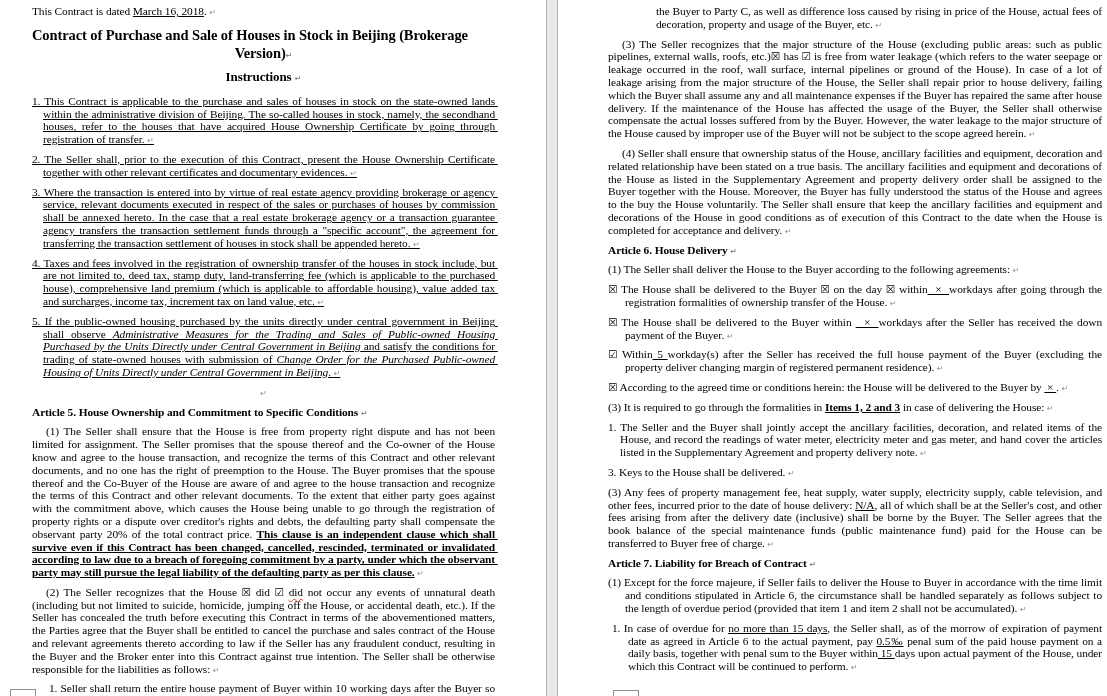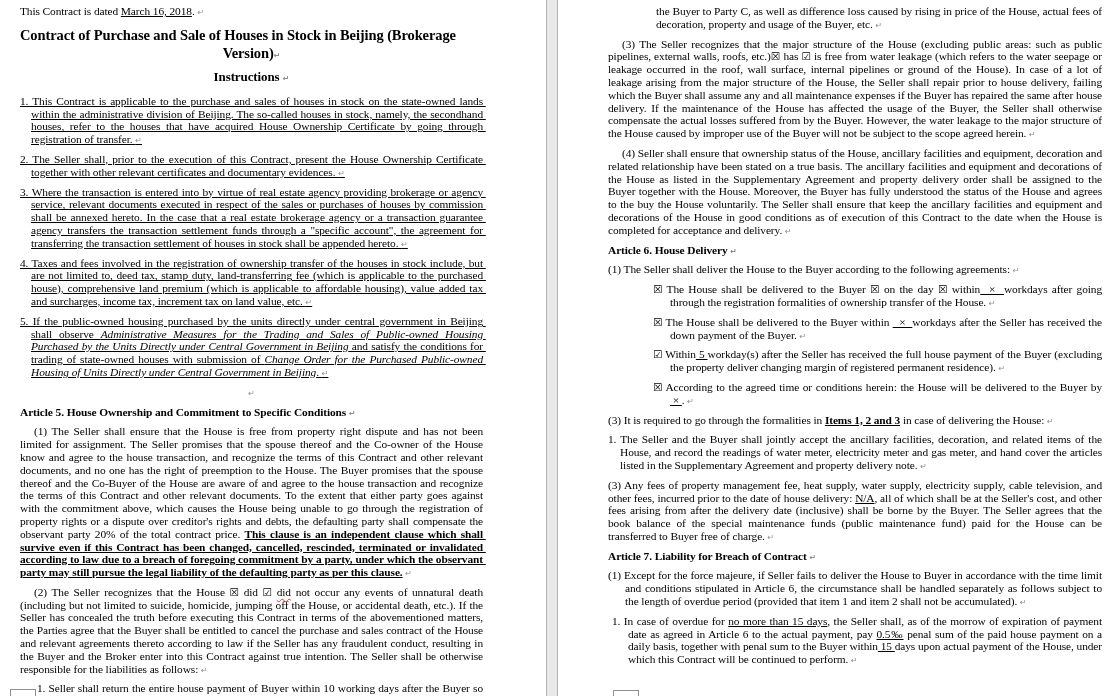--- a/index.html
+++ b/index.html
@@ -1,36 +1,36 @@
 <!DOCTYPE html>
 <html><head>
 <meta charset="utf-8">
 <style>
   html,body{margin:0;padding:0;background:#dcdcdc;}
   .screen{position:relative;width:1107px;height:696px;overflow:hidden;background:#ffffff;
           font-family:"Liberation Serif","DejaVu Serif",serif;color:#000;}
   .page{position:absolute;top:0;background:#fff;overflow:hidden;box-sizing:border-box;height:696px;}
-  .page-left{left:0;width:546px;padding:5px 63px 0 20px;}
+  .page-left{left:12px;width:546px;padding:5px 63px 0 20px;}
   .page-right{left:558px;width:549px;padding:5px 5px 0 50px;border-radius:21px;}
   .gutter{position:absolute;top:0;left:546px;width:12px;height:696px;background:#e8e8e8;
           border-left:1px solid #b3b3b3;border-right:1px solid #b3b3b3;box-sizing:border-box;}
   .p{margin:0 0 5px 0;font-size:11.4px;line-height:12.8px;letter-spacing:-0.1px;
      text-align:justify;text-align-last:left;}
   .p-title{text-align:left;text-align-last:center;font-weight:bold;font-size:14.5px;
            line-height:18px;margin:6px 0 4px 0;}
   .p-subtitle{text-align:center;text-align-last:center;font-weight:bold;font-size:13px;
               line-height:16px;margin:0 0 8px 0;}
   .p-center{text-align:center;text-align-last:center;}
   .p-heading{font-weight:bold;margin-top:2px;}
   .p-ins{padding-left:11px;text-indent:-11px;text-decoration:underline;}
   .p-ind{text-indent:14px;}
   .p-hang{padding-left:17px;text-indent:-17px;}
   .p-l2{padding-left:29px;text-indent:-12px;}
   .p-cont{padding-left:48px;}
-  .p-chk{padding-left:17px;text-indent:-17px;margin-left:45px;}
+  .p-chk{padding-left:17px;text-indent:-17px;}
   .p-sub{padding-left:12px;text-indent:-12px;}
   .p-l7{padding-left:20px;text-indent:-16px;}
   .run{white-space:pre-wrap;}
   .u{text-decoration:underline;text-underline-offset:1px;}
   .b{font-weight:bold;}
   .i{font-style:italic;}
   .sq{text-decoration-line:underline;text-decoration-style:wavy;text-decoration-color:#e03a2f;
       text-decoration-thickness:1px;text-underline-offset:2px;}
   .pm{color:#8d8d8d;font-size:8px;font-family:"DejaVu Sans",sans-serif;letter-spacing:0;}
   .chk{font-family:"DejaVu Sans",sans-serif;font-size:10.5px;letter-spacing:0;}
@@ -66,20 +66,21 @@
         <p class="p p-ind"><span class="run">(3) The Seller recognizes that the major structure of the House (excluding public areas: such as public pipelines, external walls, roofs, etc.)</span><span class="run chk">☒</span><span class="run"> has </span><span class="run chk">☑</span><span class="run"> is free from water leakage (which refers to the water seepage or leakage occurred in the roof, wall surface, internal pipelines or ground of the House). In case of a lot of leakage arising from the major structure of the House, the Seller shall repair prior to house delivery, failing which the Buyer shall assume any and all maintenance expenses if the Buyer has repaired the same after house delivery. If the maintenance of the House has affected the usage of the Buyer, the Seller shall otherwise compensate the actual losses suffered from by the Buyer. However, the water leakage to the major structure of the House caused by improper use of the Buyer will not be subject to the scope agreed herein. </span><span class="run pm">↵</span></p>
         <p class="p p-ind"><span class="run">(4) Seller shall ensure that ownership status of the House, ancillary facilities and equipment, decoration and related relationship have been stated on a true basis. The ancillary facilities and equipment and decorations of the House as listed in the Supplementary Agreement and property delivery order shall be assigned to the Buyer together with the House. Moreover, the Buyer has fully understood the status of the House and agrees to the buy the House voluntarily. The Seller shall ensure that keep the ancillary facilities and equipment and decorations of the House in good conditions as of execution of this Contract to the date when the House is completed for acceptance and delivery. </span><span class="run pm">↵</span></p>
         <p class="p p-heading"><span class="run">Article 6. House Delivery </span><span class="run pm">↵</span></p>
         <p class="p "><span class="run">(1) The Seller shall deliver the House to the Buyer according to the following agreements: </span><span class="run pm">↵</span></p>
         <p class="p p-chk"><span class="run chk">☒</span><span class="run"> The House shall be delivered to the Buyer </span><span class="run chk">☒</span><span class="run"> on the day </span><span class="run chk">☒</span><span class="run"> within</span><span class="run u">&nbsp;&nbsp;×&nbsp;&nbsp;</span><span class="run">workdays after going through the registration formalities of ownership transfer of the House. </span><span class="run pm">↵</span></p>
         <p class="p p-chk"><span class="run chk">☒</span><span class="run"> The House shall be delivered to the Buyer within </span><span class="run u">&nbsp;&nbsp;×&nbsp;&nbsp;</span><span class="run">workdays after the Seller has received the down payment of the Buyer. </span><span class="run pm">↵</span></p>
         <p class="p p-chk"><span class="run chk">☑</span><span class="run"> Within</span><span class="run u">&nbsp;5&nbsp;</span><span class="run">workday(s) after the Seller has received the full house payment of the Buyer (excluding the property deliver changing margin of registered permanent residence). </span><span class="run pm">↵</span></p>
         <p class="p p-chk"><span class="run chk">☒</span><span class="run"> According to the agreed time or conditions herein: the House will be delivered to the Buyer by </span><span class="run u">&nbsp;×&nbsp;</span><span class="run">. </span><span class="run pm">↵</span></p>
         <p class="p "><span class="run">(3) It is required to go through the formalities in </span><span class="run b u">Items 1, 2 and 3</span><span class="run"> in case of delivering the House: </span><span class="run pm">↵</span></p>
         <p class="p p-sub"><span class="run">1. The Seller and the Buyer shall jointly accept the ancillary facilities, decoration, and related items of the House, and record the readings of water meter, electricity meter and gas meter, and hand cover the articles listed in the Supplementary Agreement and property delivery note. </span><span class="run pm">↵</span></p>
+        <p class="p p-sub"><span class="run">3. Keys to the House shall be delivered. </span><span class="run pm">↵</span></p>
         <p class="p "><span class="run">(3) Any fees of property management fee, heat supply, water supply, electricity supply, cable television, and other fees, incurred prior to the date of house delivery: </span><span class="run u">N/A</span><span class="run">, all of which shall be at the Seller's cost, and other fees arising from after the delivery date (inclusive) shall be borne by the Buyer. The Seller agrees that the book balance of the special maintenance funds (public maintenance fund) paid for the House can be transferred to Buyer free of charge. </span><span class="run pm">↵</span></p>
         <p class="p p-heading"><span class="run">Article 7. Liability for Breach of Contract </span><span class="run pm">↵</span></p>
         <p class="p p-hang"><span class="run">(1) Except for the force majeure, if Seller fails to deliver the House to Buyer in accordance with the time limit and conditions stipulated in Article 6, the circumstance shall be handled separately as follows subject to the length of overdue period (provided that item 1 and item 2 shall not be accumulated). </span><span class="run pm">↵</span></p>
         <p class="p p-l7"><span class="run">1. In case of overdue for </span><span class="run u">no more than 15 days</span><span class="run">, the Seller shall, as of the morrow of expiration of payment date as agreed in Article 6 to the actual payment, pay </span><span class="run u">0.5‰</span><span class="run"> penal sum of the paid house payment on a daily basis, together with penal sum to the Buyer within</span><span class="run u">&nbsp;15&nbsp;</span><span class="run">days upon actual payment of the House, under which this Contract will be continued to perform. </span><span class="run pm">↵</span></p>
       </div>
   </div>
   <div class="cropmark cm-left"></div>
   <div class="cropmark cm-right"></div>
 </div>
 

